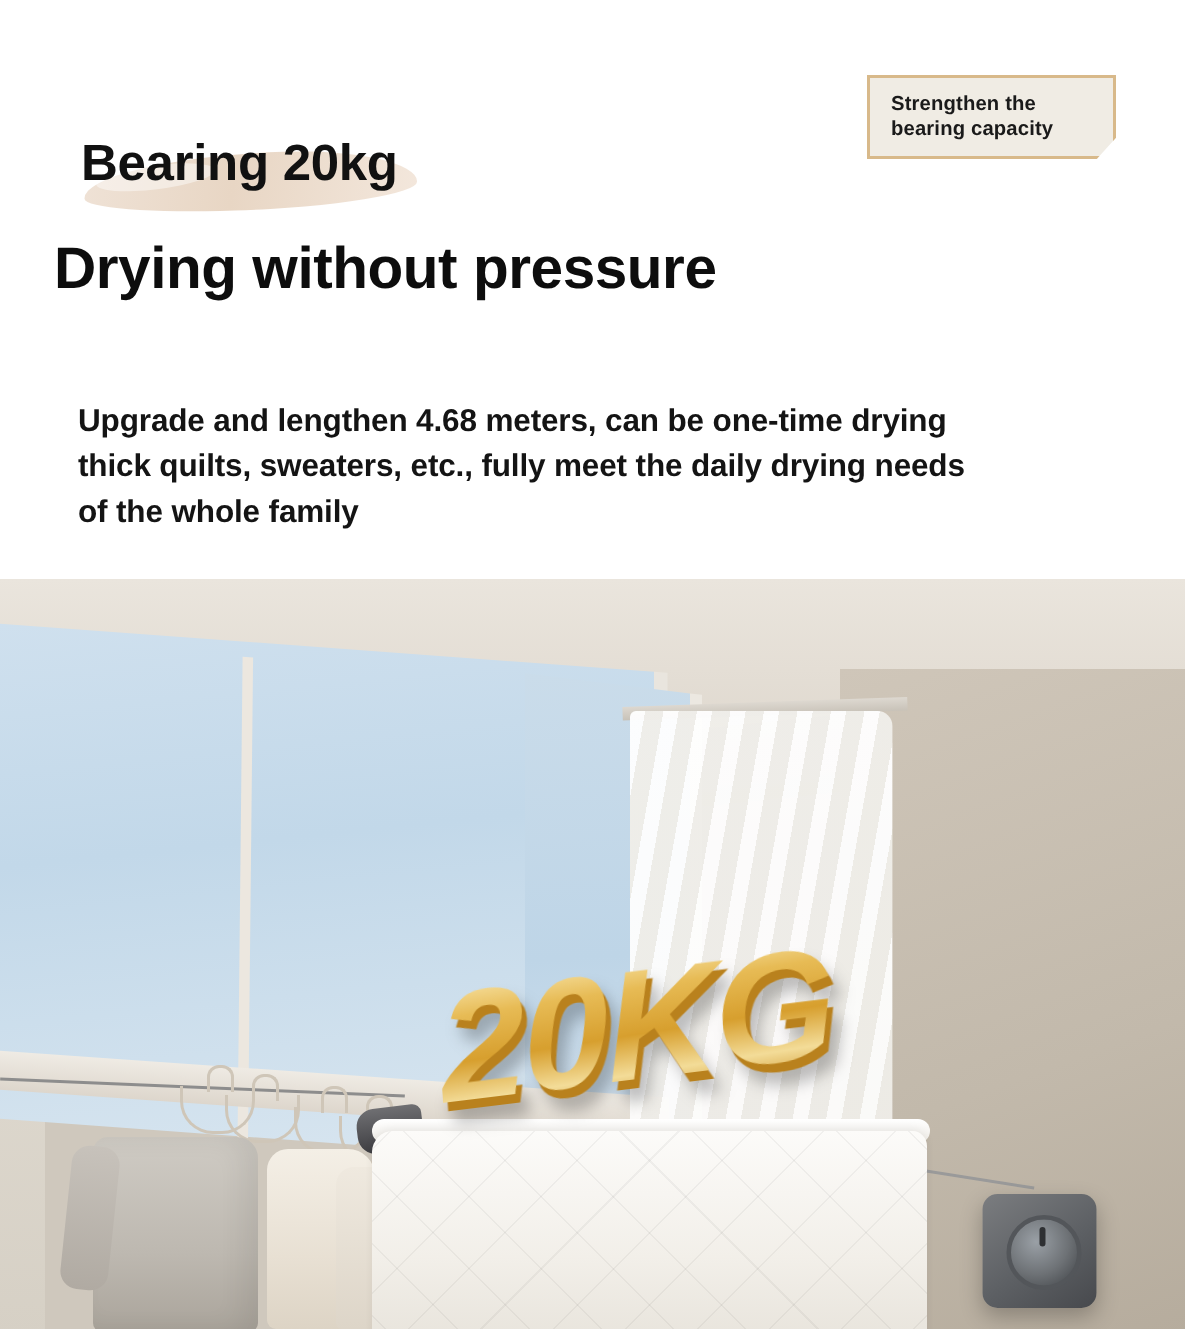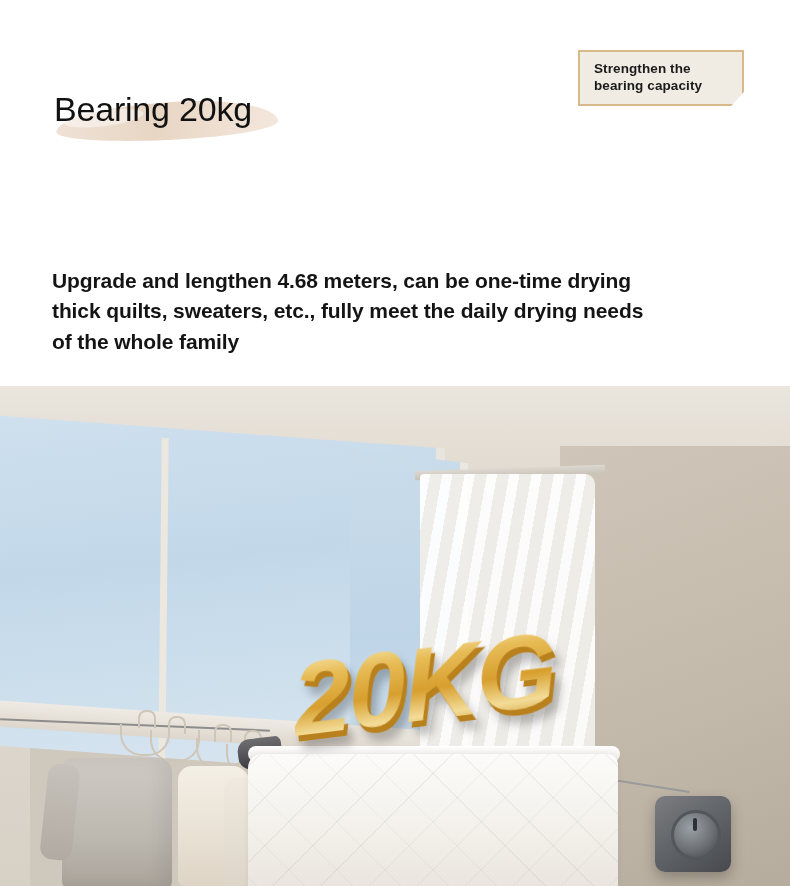--- a/index.html
+++ b/index.html
@@ -69,21 +69,21 @@
     background: rgba(255,255,255,0.45);
     border-radius: 50%;
     transform: rotate(-5deg);
   }
 
   .headline1 {
     position: absolute;
     left: 54px;
     top: 92px;
     font-size: 34px;
-    font-weight: normal;
+    font-weight: bold;
     color: #111111;
     letter-spacing: -0.2px;
     line-height: 1;
   }
   .headline2 {
     position: absolute;
     left: 36px;
     top: 160px;
     font-size: 39px;
     font-weight: bold;
@@ -357,20 +357,21 @@
 
     <div class="badge">
       <div class="badge-text" style="white-space: pre-line;">Strengthen the
 bearing capacity</div>
     </div>
 
     <div class="blob"></div>
 
     <div class="headline1">Bearing 20kg</div>
 
+    <div class="headline2">Drying without pressure</div>
 
     <div class="subcopy">Upgrade and lengthen 4.68 meters, can be one-time drying thick quilts, sweaters, etc., fully meet the daily drying needs of the whole family</div>
   </div>
 
   <div class="photo">
     <div class="ceiling"></div>
     <div class="ceiling-edge"></div>
     <div class="wall-right"></div>
     <div class="wall-left"></div>
 

